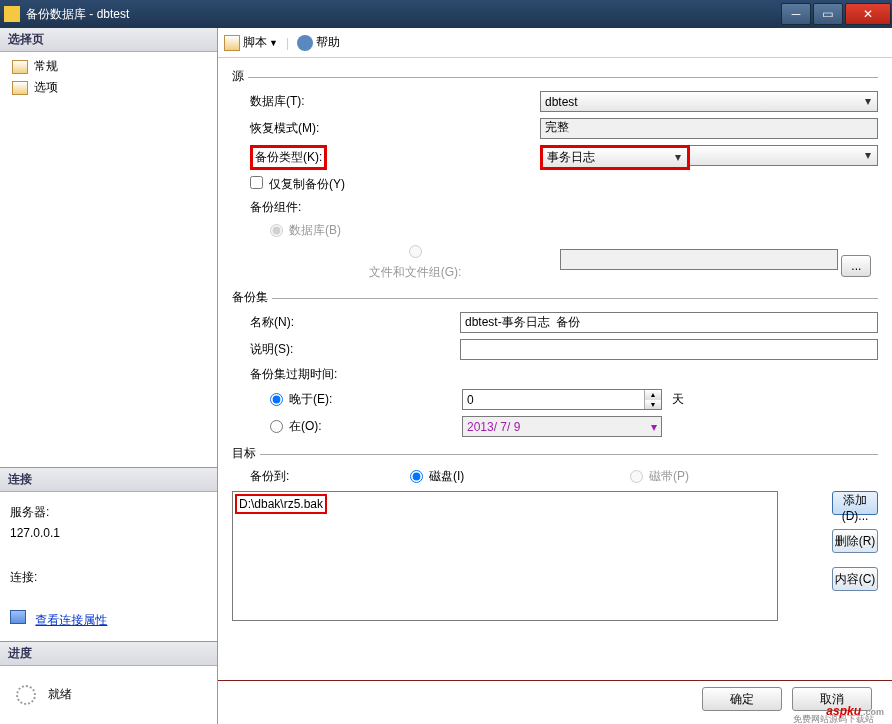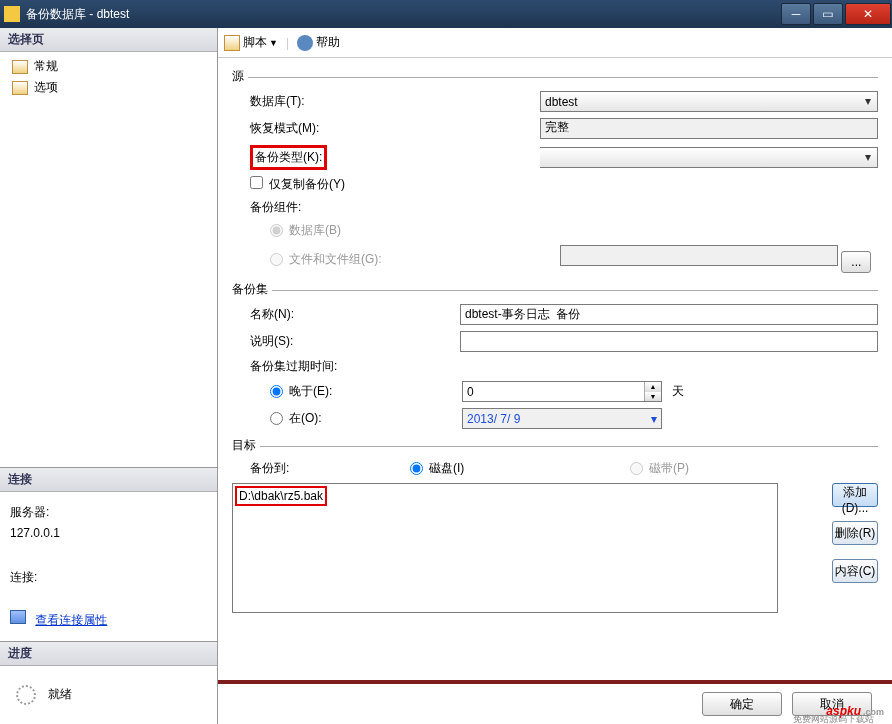--- a/index.html
+++ b/index.html
@@ -55,34 +55,34 @@
     .rdo { display: flex; align-items: center; gap: 6px; }
     .disabled { color: #999; }
     
     .ellipsis-btn { width: 30px; height: 22px; border: 1px solid #888; background: linear-gradient(#fff, #e0e0e0); border-radius: 3px; text-align: center; }
     
     .spin { width: 200px; height: 21px; border: 1px solid #7a7a7a; display: flex; }
     .spin input { flex: 1; border: none; padding: 0 4px; }
     .spin .arrows { width: 17px; display: flex; flex-direction: column; border-left: 1px solid #aaa; }
     .spin .arrows span { flex: 1; background: linear-gradient(#fff,#ddd); font-size: 7px; text-align: center; line-height: 9px; }
     
-    .date { width: 200px; height: 21px; border: 1px solid #7a7a7a; display: flex; align-items: center; padding: 0 4px; background: #f0f0f0; color: #1d4ed8; justify-content: space-between; }
+    .date { width: 200px; height: 21px; border: 1px solid #7a7a7a; display: flex; align-items: center; padding: 0 4px; background: #f0f0f0; color: #a21caf; justify-content: space-between; }
     
     .backup-row { display: flex; align-items: center; padding-left: 18px; margin-bottom: 6px; }
     .backup-row .lbl2 { width: 160px; }
     .backup-row .rdo-area { width: 220px; }
     
     .dest-area { display: flex; padding-left: 0; gap: 10px; }
     .listbox { flex: 1; height: 130px; border: 1px solid #7a7a7a; background: #fff; padding: 2px; }
     .list-row-red { border: 2px solid #e00000; padding: 1px 2px; display: inline-block; color: #000; }
     .btn-stack { width: 90px; display: flex; flex-direction: column; gap: 14px; }
     .btn { height: 24px; border: 1px solid #6a88ac; background: linear-gradient(#fdfdfd, #dde6f0); border-radius: 3px; margin-left: 44px; }
     .btn.hl { border: 1px solid #3a70b0; background: linear-gradient(#eaf3fc, #c4dbf3); }
     
-    .bottom-bar { border-top: 4px solid #7f1d1d; height: 44px; display: flex; align-items: center; justify-content: flex-end; padding: 6px 20px; gap: 10px; }
+    .bottom-bar { border-top: 1px solid #7f1d1d; height: 44px; display: flex; align-items: flex-start; justify-content: flex-end; padding: 6px 20px; gap: 10px; }
     .dlg-btn { width: 80px; height: 24px; border: 1px solid #888; background: linear-gradient(#fff,#e0e0e0); border-radius: 3px; }
     
     .watermark { position: absolute; right: 8px; bottom: 6px; font-weight: bold; color: #e00000; font-size: 18px; font-style: italic; display: flex; align-items: baseline; }
     .watermark .t { color: #999; font-size: 9px; margin-left: 2px; font-style: normal; }
     .watermark .sub { position: absolute; right: 10px; bottom: -8px; font-size: 9px; color: #888; font-style: normal; font-weight: normal; white-space: nowrap; }
   </style>
 </head>
 <body>
 
 <div class="titlebar">
@@ -168,20 +168,25 @@
         <div class="row">
           <div class="lbl">恢复模式(M):</div>
           <div class="ctrl">
             <div class="textin ro"><span>完整</span></div>
           </div>
         </div>
 
         <div class="row">
           <div class="lbl"><span class="red-box"><span>备份类型(K):</span></span></div>
           <div class="ctrl" style="display:flex;">
+            <div class="red-wrap" style="width:150px;">
+              <div class="combo" style="border:none;height:19px;">
+                  <span>事务日志</span>
+                </div>
+            </div>
             <div class="combo" style="flex:1;border-left:none;"></div>
           </div>
         </div>
 
         <div class="row">
           <div class="chk">
             <input type="checkbox" style="">
             <span>仅复制备份(Y)</span>
           </div>
         </div>
@@ -189,21 +194,21 @@
         <div class="row">
           <div class="lbl">备份组件:</div>
         </div>
         <div class="row" style="padding-left:38px;">
           <div class="rdo disabled">
             <input type="radio" checked="" disabled="" style="">
             <span>数据库(B)</span>
           </div>
         </div>
         <div class="row" style="padding-left:38px;">
-          <div class="rdo disabled" style="width:290px;">
+          <div class="rdo disabled" style="width:290px;flex-direction:column;">
             <input type="radio" disabled="" style="">
             <span>文件和文件组(G):</span>
           </div>
           <div style="flex:1;"><div class="textin ro" style="width:calc(100% - 40px);display:inline-block;"></div>
           <button class="ellipsis-btn">...</button></div>
         </div>
       </div>
 
       <div class="group-wrap">
         <div class="group-head">

